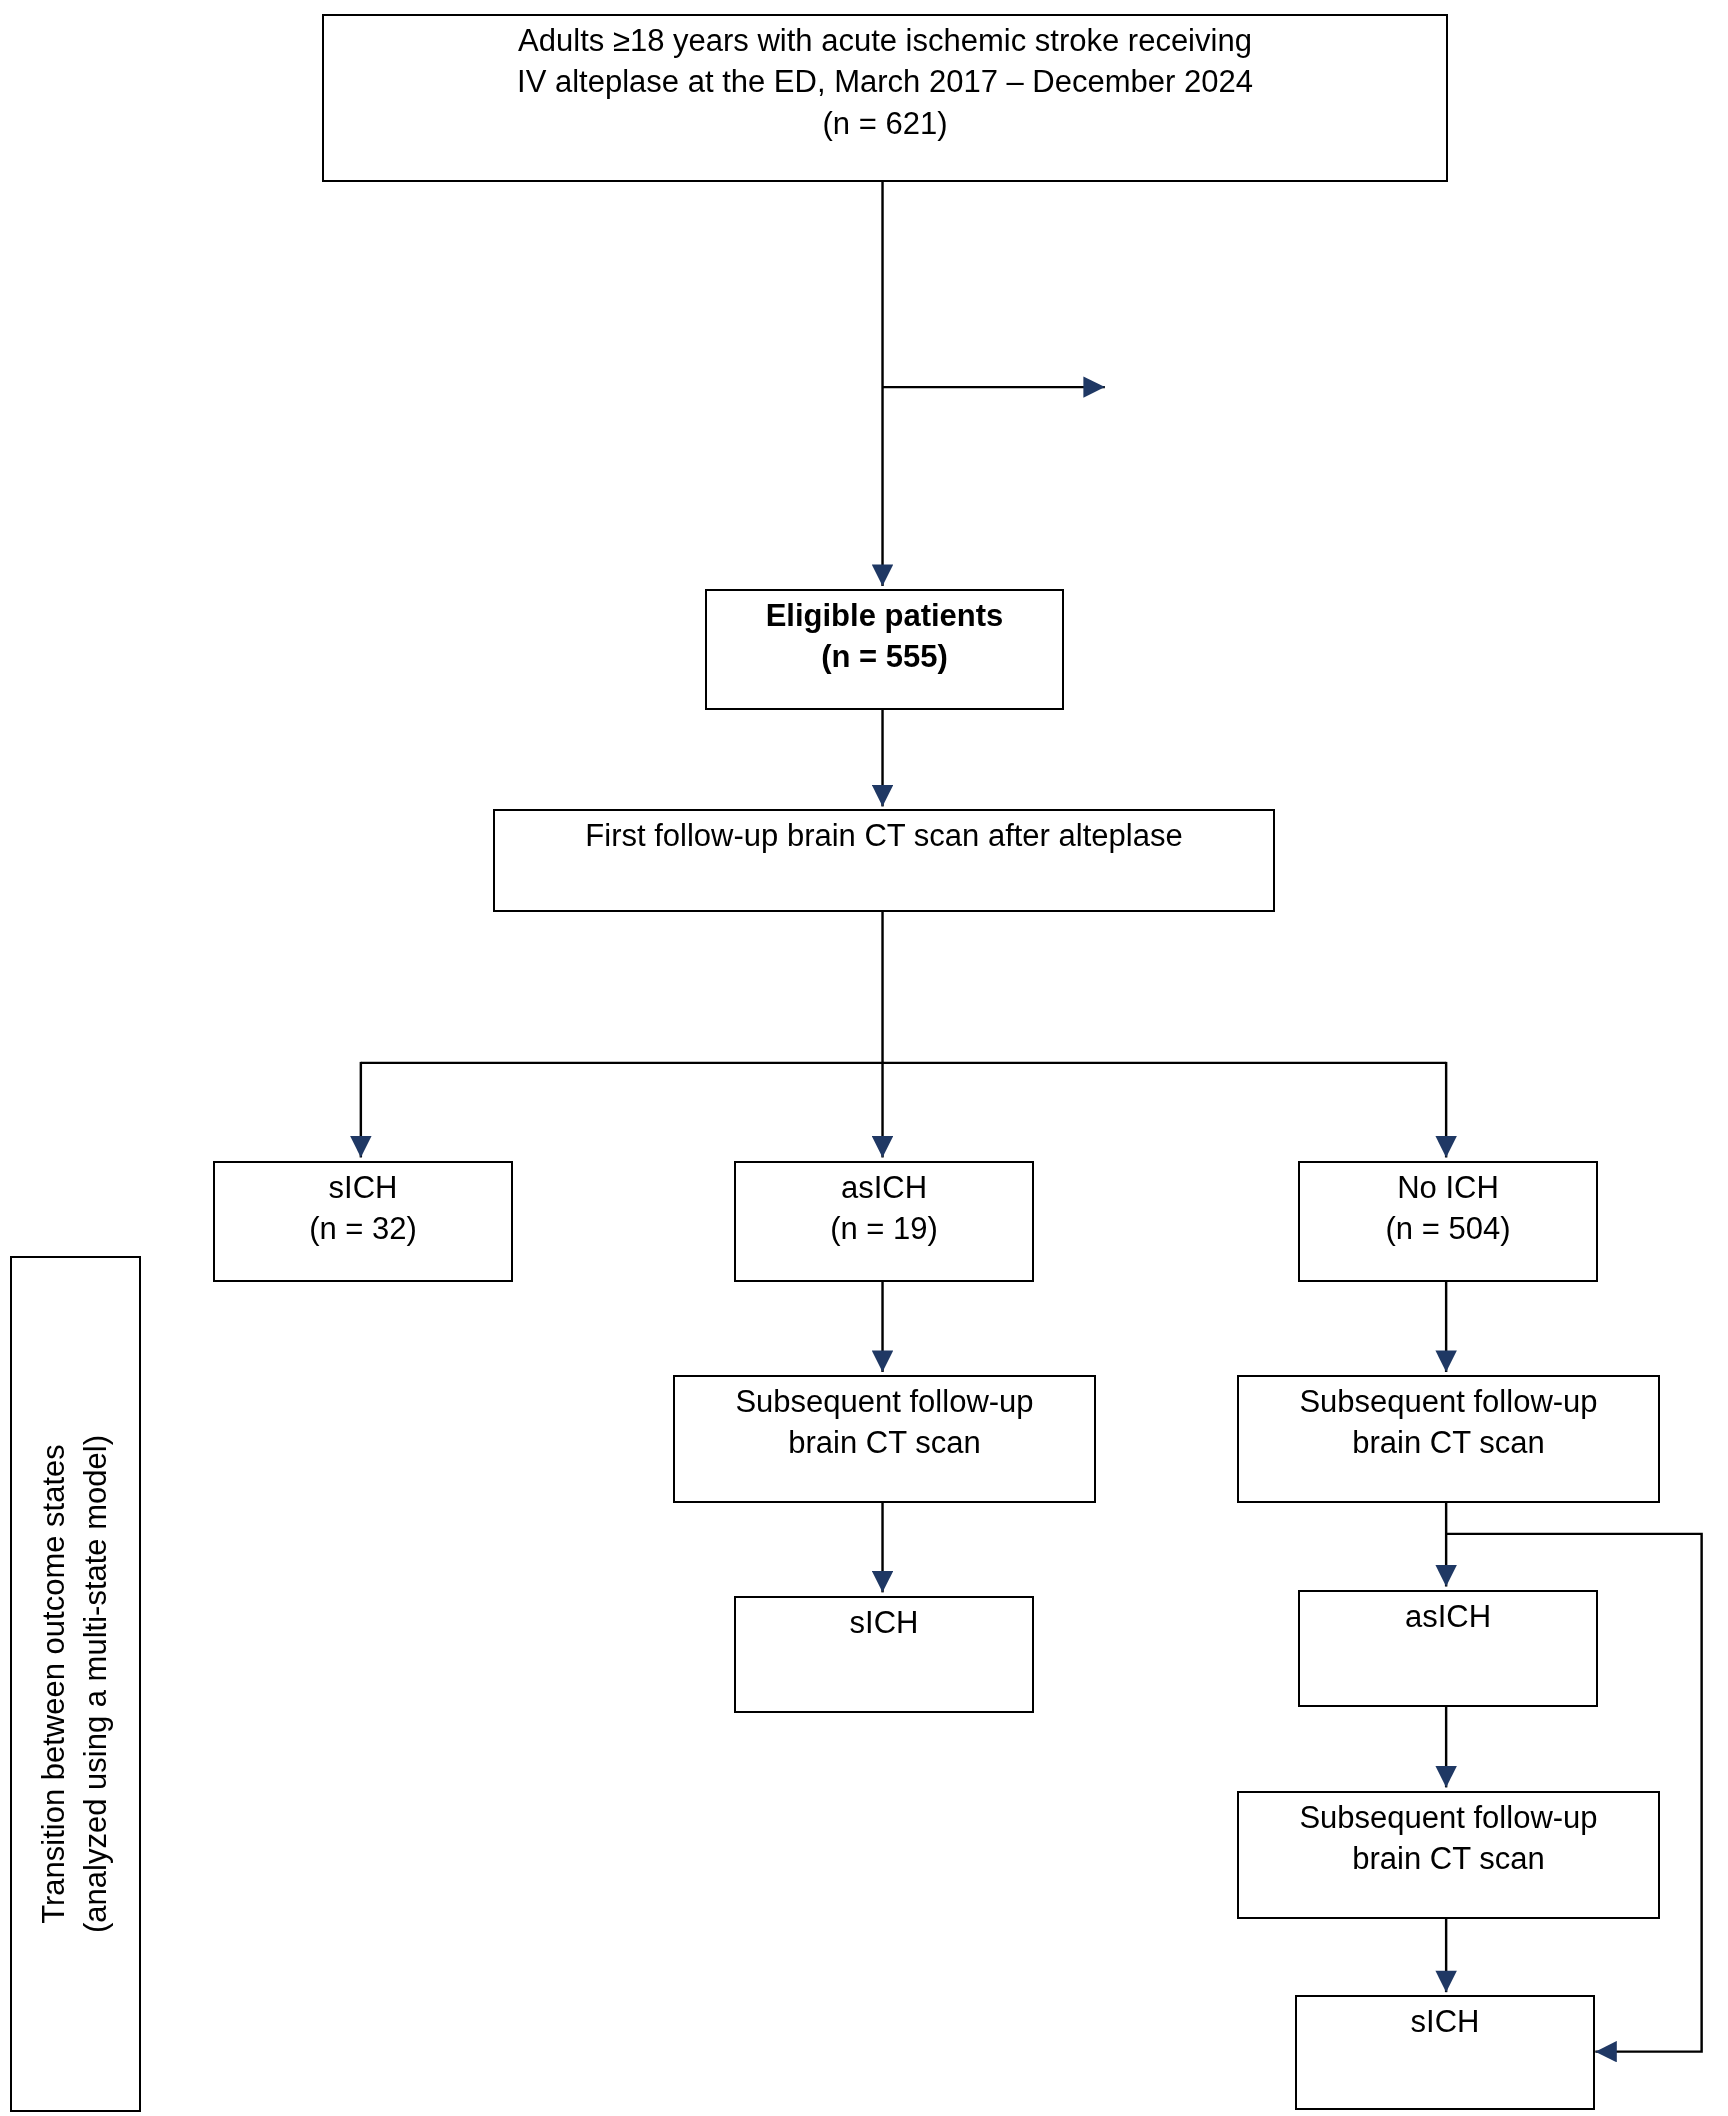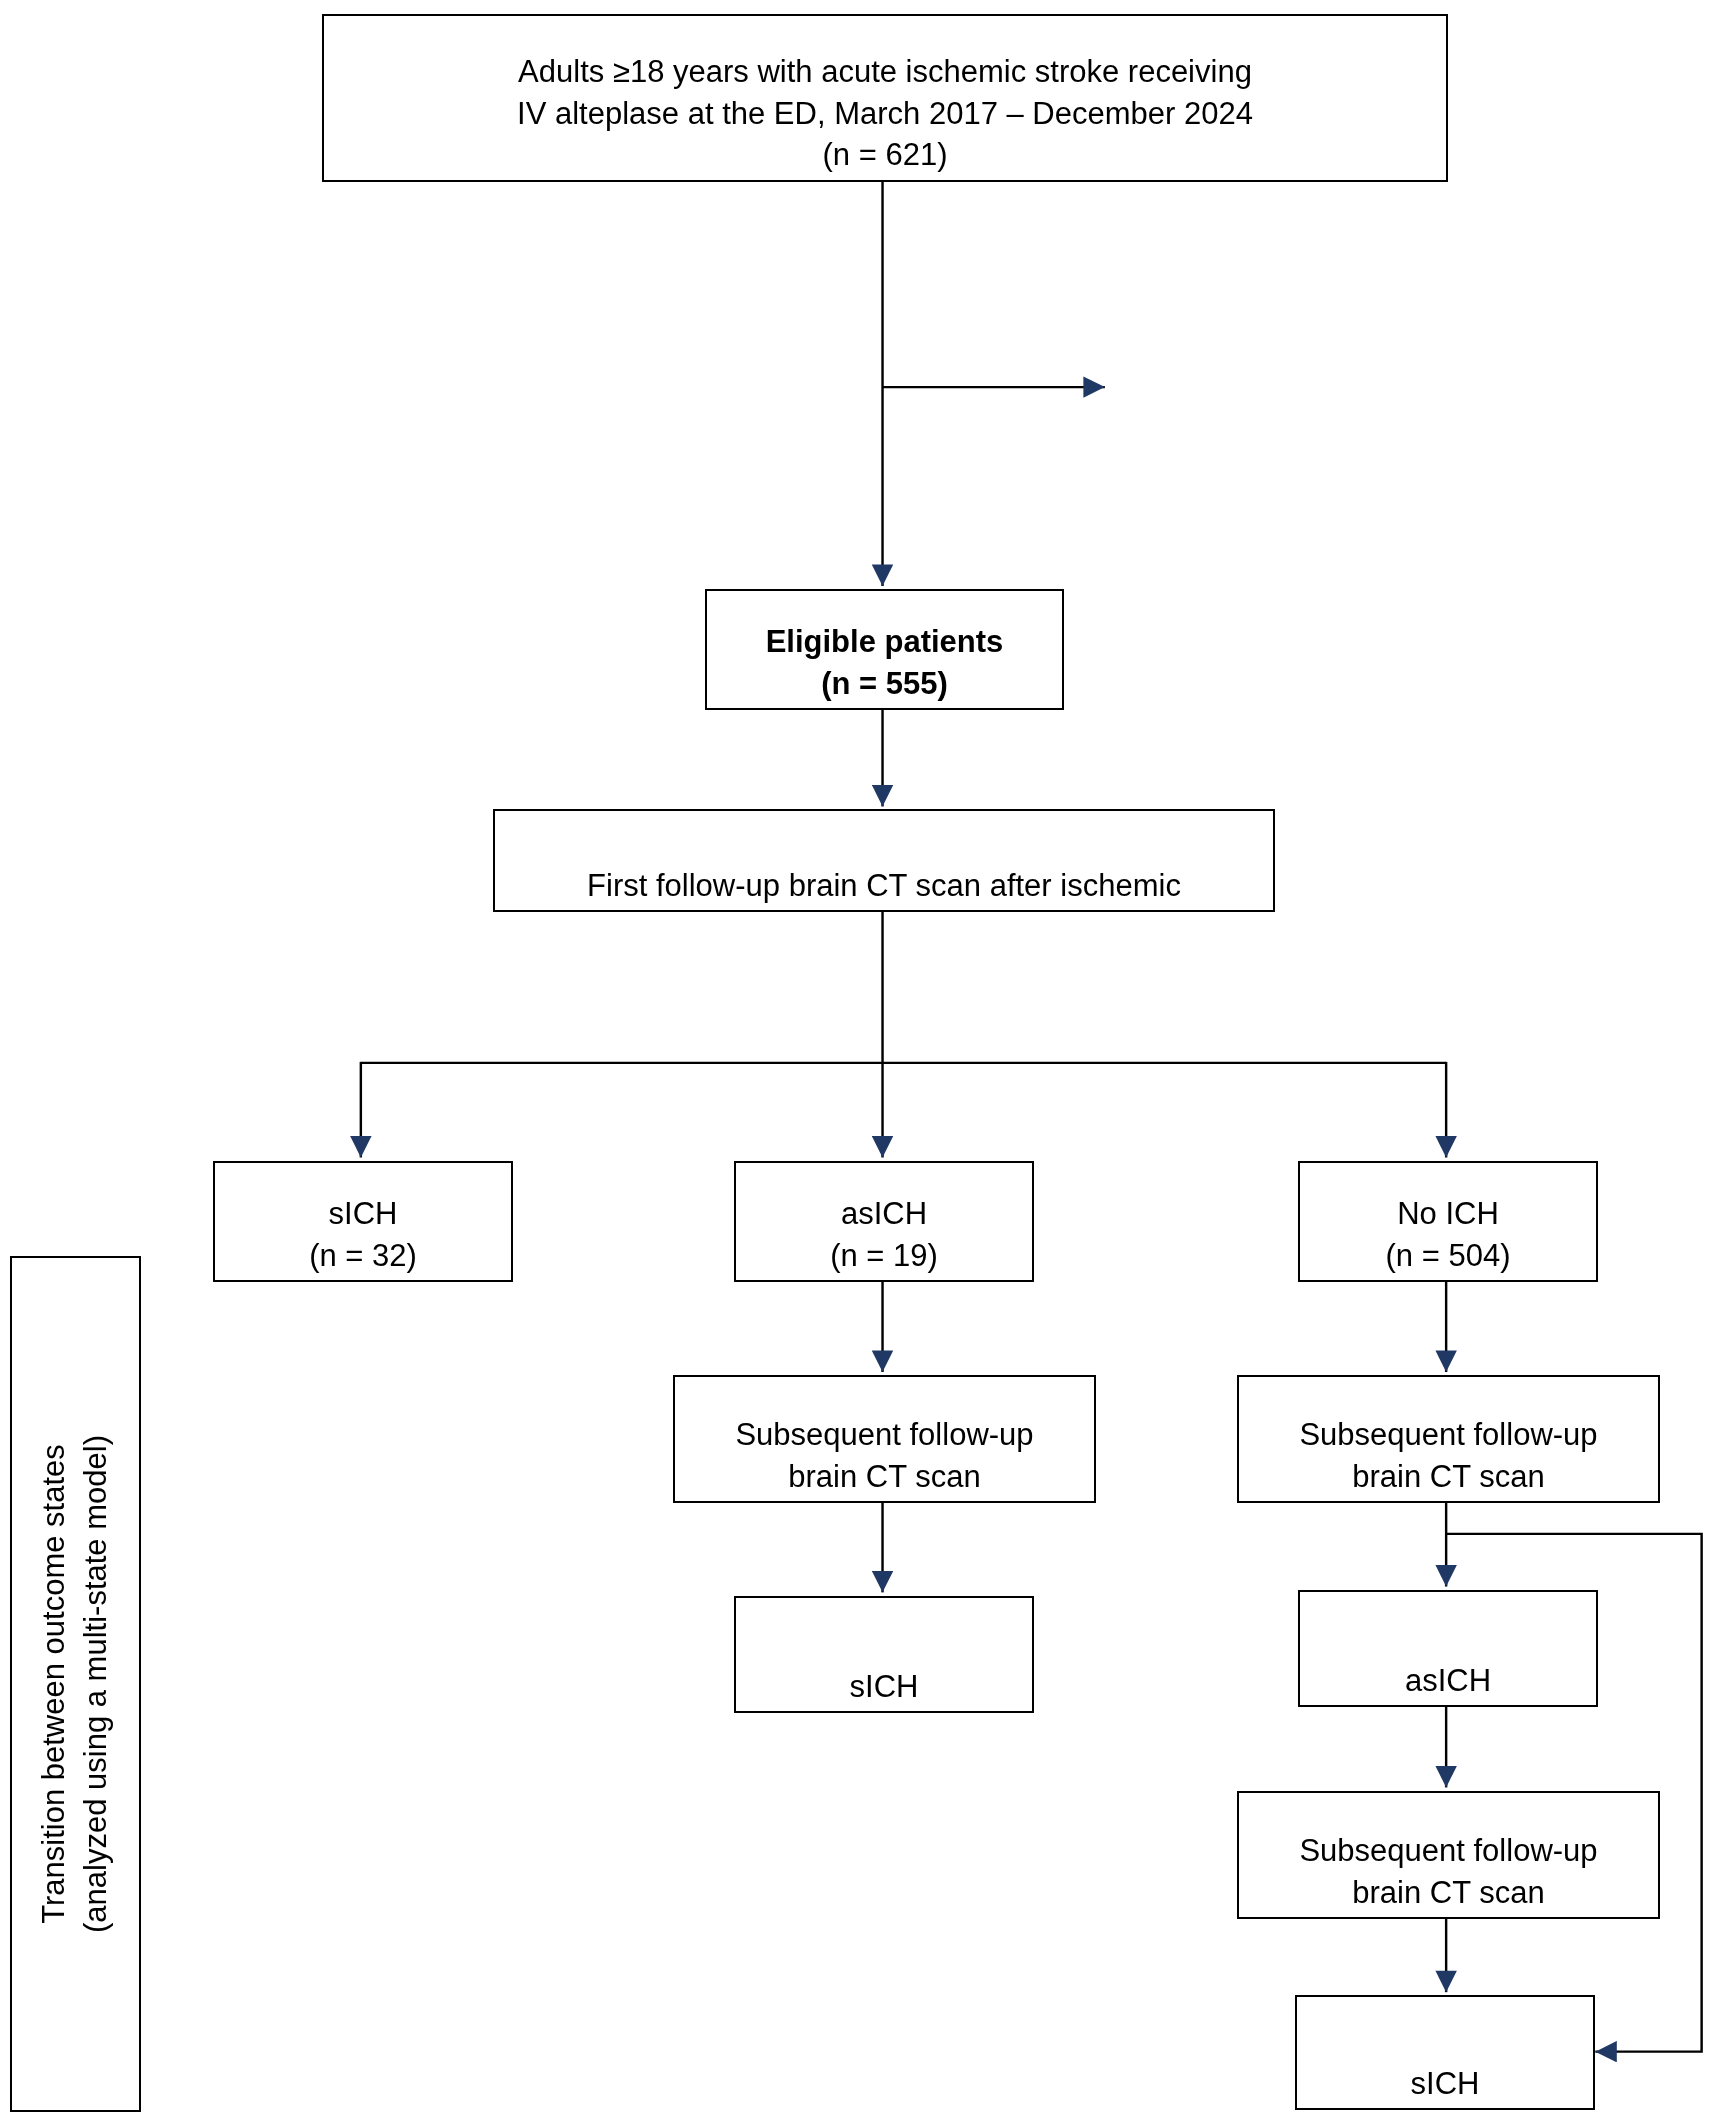--- a/index.html
+++ b/index.html
@@ -32,21 +32,21 @@
   }
   .arrowhead {
     fill: var(--arrow-color, #1f3864);
     stroke: none;
   }
   .node {
     position: absolute;
     border: 2.9px solid var(--border-color, #000000);
     background: #ffffff;
     display: flex;
-    align-items: flex-end;
+    align-items: flex-start;
     justify-content: center;
     font-size: 31px;
     line-height: 1.34;
   }
   .node .txt {
     display: block;
     width: 100%;
     padding: 3.9px 9.8px;
     text-align: center;
     white-space: pre-line;
@@ -132,21 +132,21 @@
 (n = 621)</span>
   </div>
 
 
   <div class="node" id="box-eligible">
     <span class="txt">Eligible patients
 (n = 555)</span>
   </div>
 
   <div class="node" id="box-first-ct">
-    <span class="txt">First follow-up brain CT scan after ischemic</span>
+    <span class="txt">First follow-up brain CT scan after alteplase</span>
   </div>
 
   <div class="node" id="box-sich-first">
     <span class="txt">sICH
 (n = 32)</span>
   </div>
 
   <div class="node" id="box-asich-first">
     <span class="txt">asICH
 (n = 19)</span>

